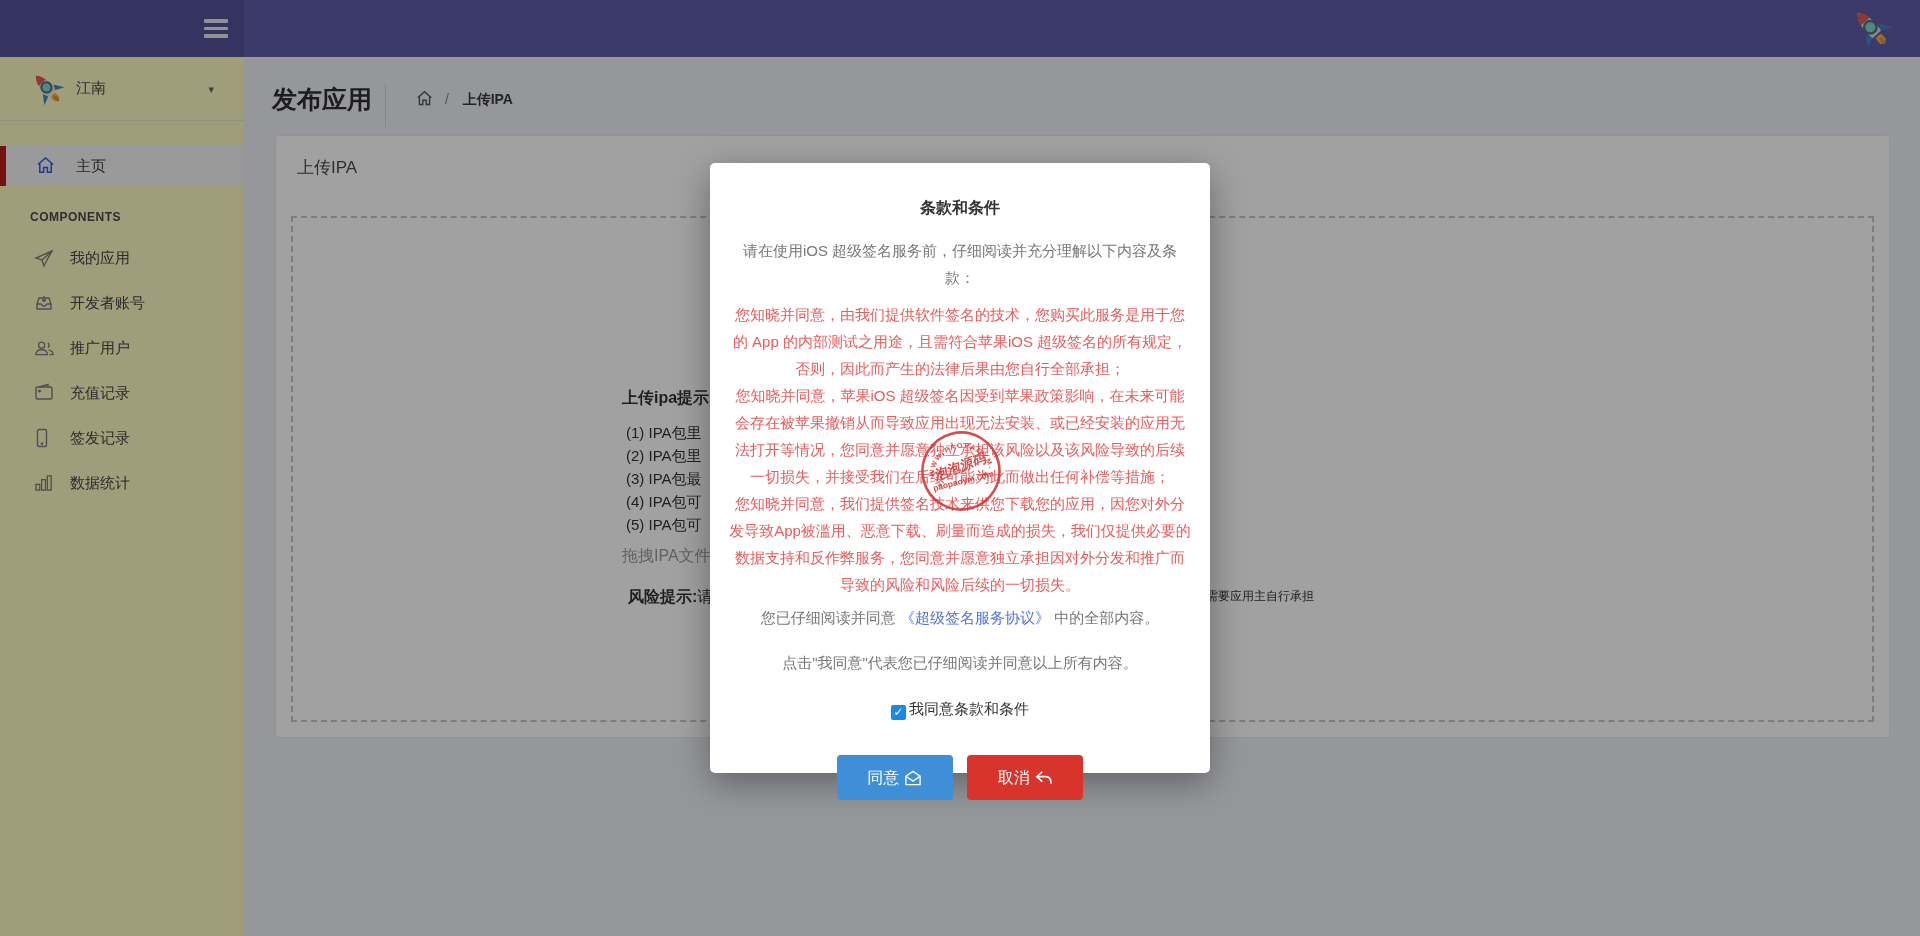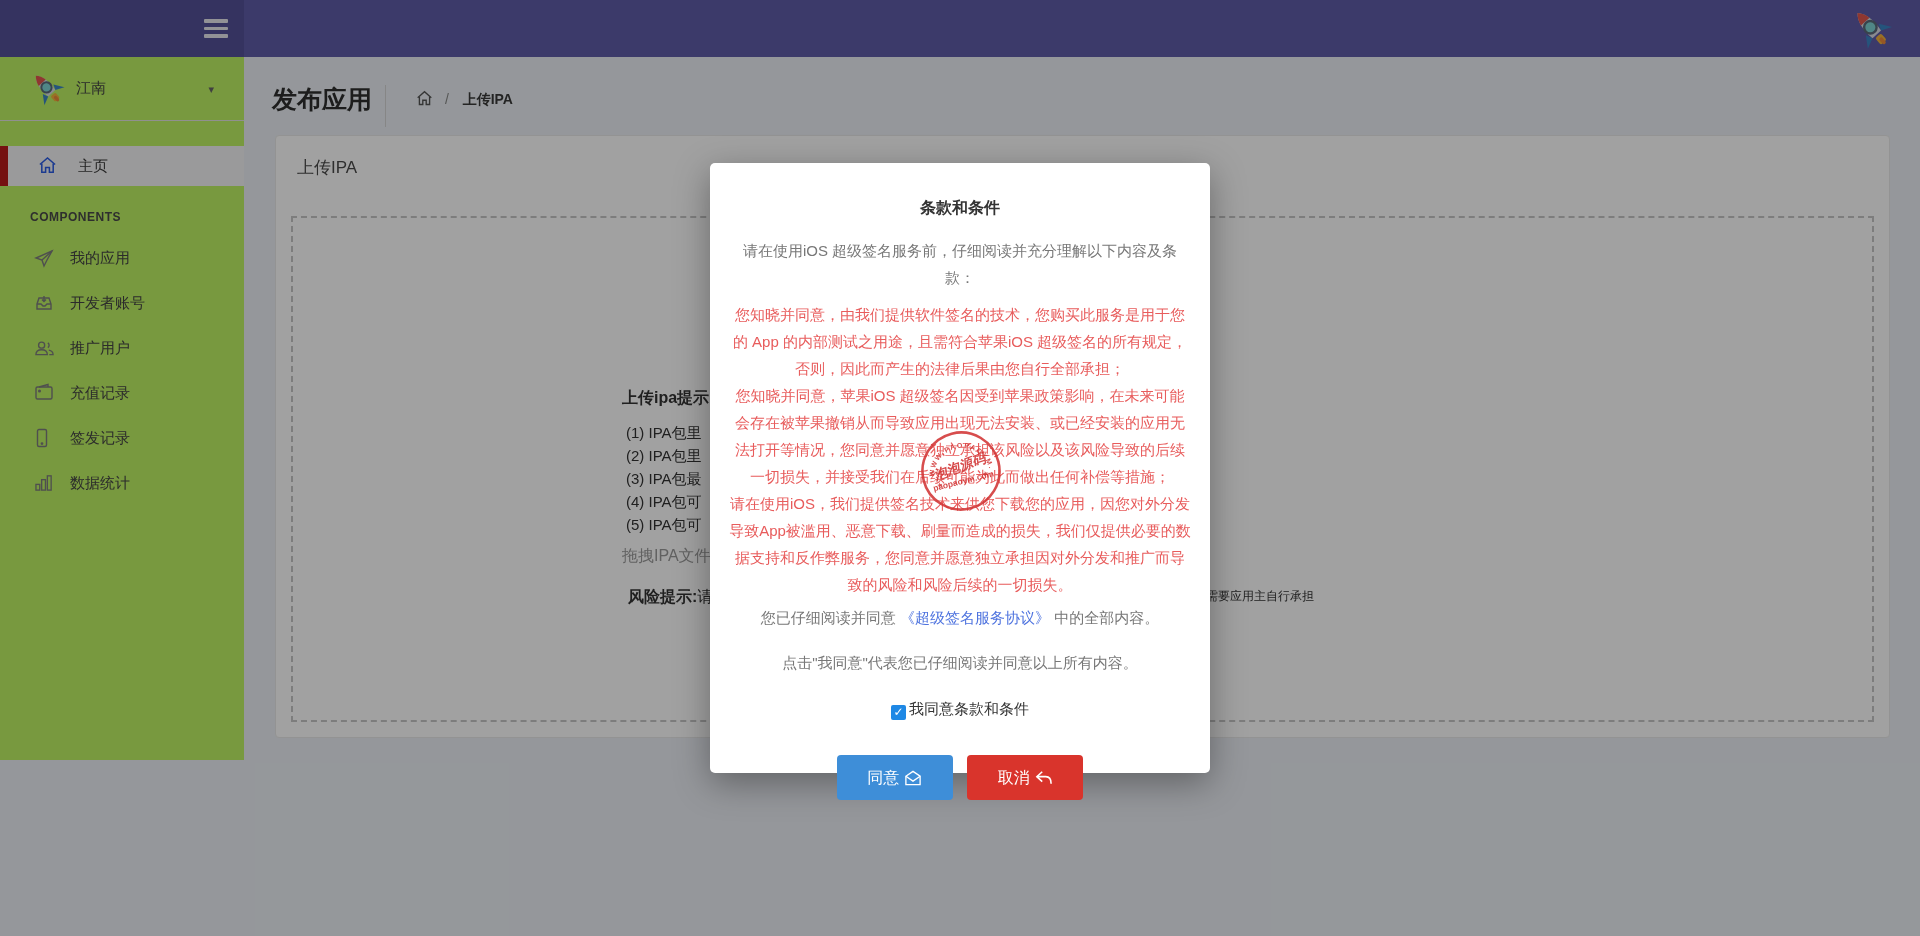--- a/index.html
+++ b/index.html
@@ -11,28 +11,28 @@
     overflow: hidden;
   }
   
   .navbar { position:absolute; top:0; left:0; width:1920px; height:57px; background:#605ca8; z-index:2; }
   .brand  { position:absolute; top:0; left:0; width:244px; height:57px; background:#555299; }
   .hamburger { position:absolute; left:204px; top:19px; width:24px; height:19px; cursor:pointer; }
   .hamburger span { display:block; width:24px; height:3.5px; background:#e7e7ee; border-radius:1px; margin-bottom:4px; }
   .nav-logo { position:absolute; right:26px; top:5px; width:46px; height:46px; }
 
   
-  .sidebar { position:absolute; top:57px; left:0; width:244px; height:703px; background:#bef264; z-index:2; }
+  .sidebar { position:absolute; top:57px; left:0; width:244px; height:879px; background:#fef9c3; z-index:2; }
   .user-panel { position:relative; height:64px; border-bottom:1px solid #e4e4e4; }
   .user-avatar { position:absolute; left:28px; top:12px; width:38px; height:38px; }
   .user-name { position:absolute; left:76px; top:22px; font-size:15px; color:#444; }
   .user-caret { position:absolute; right:30px; top:26px; font-size:11px; color:#666; cursor:pointer; }
   .menu-item.active {
     margin-top:25px; height:40px; line-height:40px; background:#f4f4f5;
-    border-left:8px solid #b91c1c; position:relative; cursor:pointer;
+    border-left:6px solid #b91c1c; position:relative; cursor:pointer;
   }
   .menu-item.active .mi-icon { position:absolute; left:30px; top:10px; }
   .menu-item.active .mi-label { margin-left:70px; font-size:15px; color:#3a3a3a; }
   .section-label { margin:24px 0 0 30px; font-size:12px; font-weight:bold; letter-spacing:.5px; color:#4a4a4a; }
   .menu-item.plain { position:relative; height:28px; line-height:28px; margin-top:17px; cursor:pointer; }
   .menu-item.plain:first-of-type { margin-top:0; }
   .menu-list { margin-top:20px; }
   .menu-item.plain .mi-icon { position:absolute; left:34px; top:4px; }
   .menu-item.plain .mi-label { margin-left:70px; font-size:15px; color:#454545; }
   .mi-icon svg { display:block; }
@@ -238,21 +238,21 @@
   </div>
 </div>
 
 <div class="dim"></div>
 
 <div class="modal">
   <div class="modal-title">条款和条件</div>
   <p class="m-intro">请在使用iOS 超级签名服务前，仔细阅读并充分理解以下内容及条款：</p>
   <p class="m-term m-t1">您知晓并同意，由我们提供软件签名的技术，您购买此服务是用于您的 App 的内部测试之用途，且需符合苹果iOS 超级签名的所有规定，否则，因此而产生的法律后果由您自行全部承担；</p>
   <p class="m-term">您知晓并同意，苹果iOS 超级签名因受到苹果政策影响，在未来可能会存在被苹果撤销从而导致应用出现无法安装、或已经安装的应用无法打开等情况，您同意并愿意独立承担该风险以及该风险导致的后续一切损失，并接受我们在后续可能为此而做出任何补偿等措施；</p>
-  <p class="m-term">请在使用iOS，我们提供签名技术来供您下载您的应用，因您对外分发导致App被滥用、恶意下载、刷量而造成的损失，我们仅提供必要的数据支持和反作弊服务，您同意并愿意独立承担因对外分发和推广而导致的风险和风险后续的一切损失。</p>
+  <p class="m-term">您知晓并同意，我们提供签名技术来供您下载您的应用，因您对外分发导致App被滥用、恶意下载、刷量而造成的损失，我们仅提供必要的数据支持和反作弊服务，您同意并愿意独立承担因对外分发和推广而导致的风险和风险后续的一切损失。</p>
   <p class="m-agree">
     <span>您已仔细阅读并同意 </span><span class="m-link">《超级签名服务协议》</span><span> 中的全部内容。</span>
   </p>
   <p class="m-note">点击"我同意"代表您已仔细阅读并同意以上所有内容。</p>
   <div class="m-checkline">
     <span class="checkbox">✓</span><span>我同意条款和条件</span>
   </div>
   <div class="m-buttons">
     <button class="btn btn-agree"><span>同意</span><svg width="18" height="16" viewBox="0 0 20 18" fill="none" stroke="#fff" stroke-width="1.5">
           <path d="M2 7 L10 1.5 L18 7 V16.5 H2 Z"></path>

